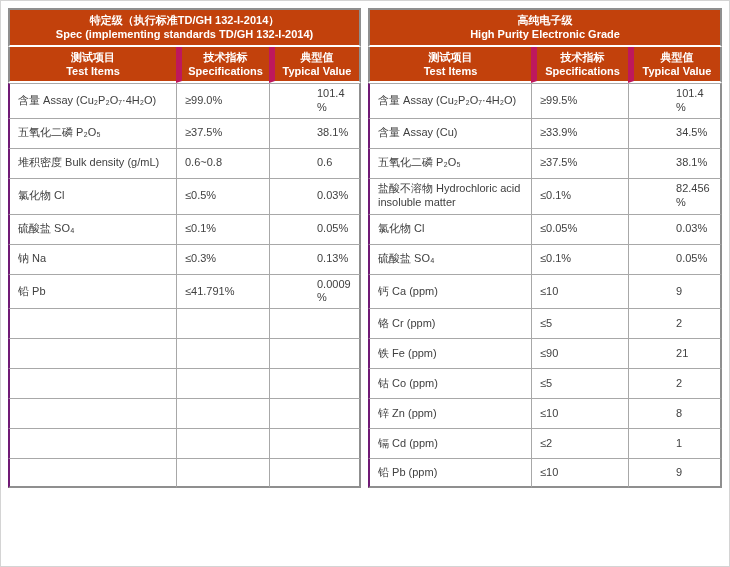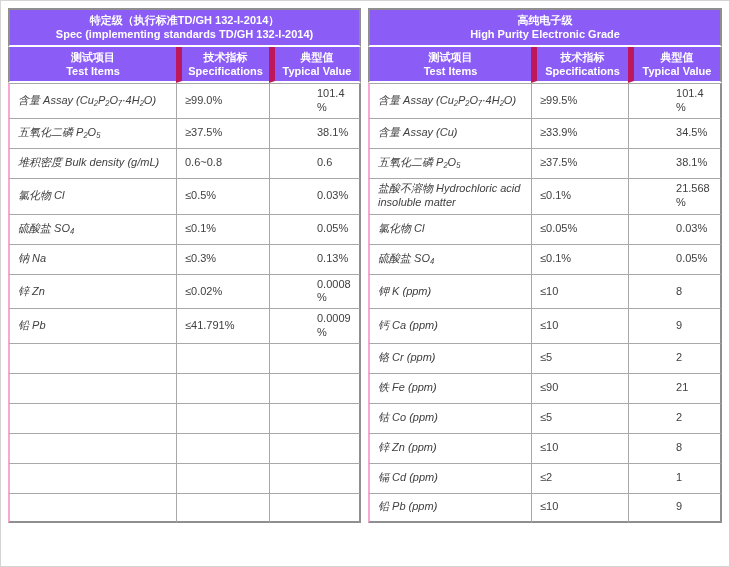--- a/index.html
+++ b/index.html
@@ -14,21 +14,21 @@
   table.spec {
     border-collapse: separate;
     border-spacing: 0;
     table-layout: fixed;
     width: 714px;
   }
   table.spec td { box-sizing: border-box; vertical-align: middle; }
 
   
   td.band {
-    background: #8b5cf6;
+    background: #c2410c;
     color: #ffffff;
     text-align: center;
     font-weight: bold;
     font-size: 11px;
     line-height: 1.3;
     border-bottom: 2px solid #ffffff; 
     padding: 3px 4px;
   }
   tr.title-row  { height: 34px; }
   tr.header-row { height: 34px; }
@@ -45,21 +45,21 @@
   tr.body-row.tall { height: 36px; }
   td.body {
     background: #ffffff;
     font-size: 11px;
     line-height: 1.25;
     padding: 3px 8px;
     border-top: 1px solid #a8a8a8;
     border-left: 1px solid #a8a8a8;
     word-wrap: break-word;
   }
-  td.body.first { border-left: 2px solid #f9a8d4; font-style: italic; }
+  td.body.first { border-left: 2px solid #701a75; }
   td.body.last  { border-right: 2px solid #8f8f8f; padding-left: 47px; }
   tr.last-row td.body { border-bottom: 2px solid #8f8f8f; }
 </style>
 </head>
 <body>
 
 <table class="spec">
   <colgroup>
     <col style="width:168px">
       <col style="width:93px">
@@ -141,21 +141,21 @@
     <td class="body last">38.1%</td>
   </tr>
 
   <tr class="body-row tall">
     <td class="body first">氯化物  Cl</td>
     <td class="body">≤0.5%</td>
     <td class="body last">0.03%</td>
     <td class="gapcell"></td>
     <td class="body first">盐酸不溶物  Hydrochloric acid insoluble matter</td>
     <td class="body">≤0.1%</td>
-    <td class="body last">21.568%</td>
+    <td class="body last">82.456%</td>
   </tr>
 
   <tr class="body-row">
     <td class="body first">硫酸盐  SO₄</td>
     <td class="body">≤0.1%</td>
     <td class="body last">0.05%</td>
     <td class="gapcell"></td>
     <td class="body first">氯化物  Cl</td>
     <td class="body">≤0.05%</td>
     <td class="body last">0.03%</td>
@@ -165,29 +165,20 @@
     <td class="body first">钠  Na</td>
     <td class="body">≤0.3%</td>
     <td class="body last">0.13%</td>
     <td class="gapcell"></td>
     <td class="body first">硫酸盐  SO₄</td>
     <td class="body">≤0.1%</td>
     <td class="body last">0.05%</td>
   </tr>
 
 
-  <tr class="body-row">
-    <td class="body first">锌  Zn</td>
-    <td class="body">≤0.02%</td>
-    <td class="body last">0.0008%</td>
-    <td class="gapcell"></td>
-    <td class="body first">钾  K (ppm)</td>
-    <td class="body">≤10</td>
-    <td class="body last">8</td>
-  </tr>
 
   <tr class="body-row">
     <td class="body first">铅  Pb</td>
     <td class="body">≤41.791%</td>
     <td class="body last">0.0009%</td>
     <td class="gapcell"></td>
     <td class="body first">钙  Ca (ppm)</td>
     <td class="body">≤10</td>
     <td class="body last">9</td>
   </tr>

